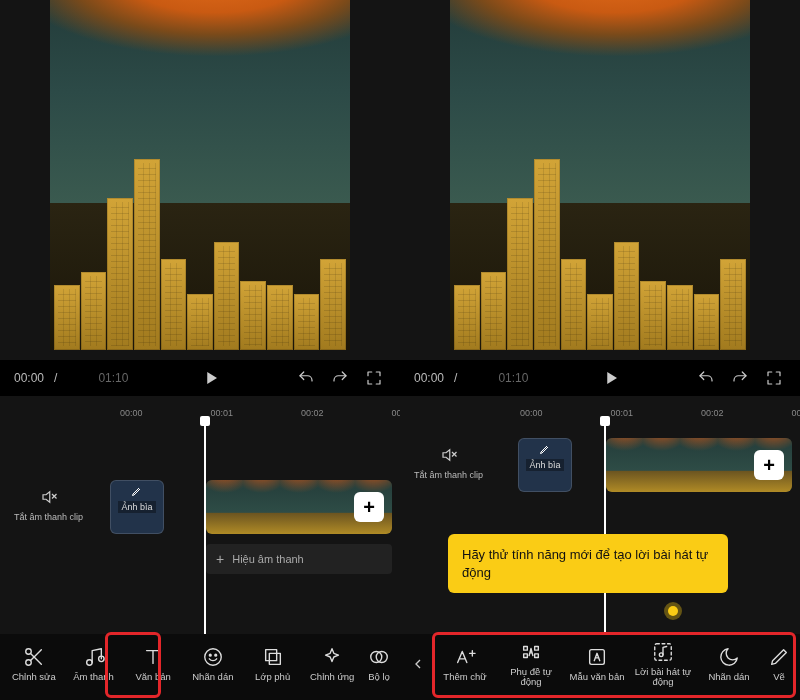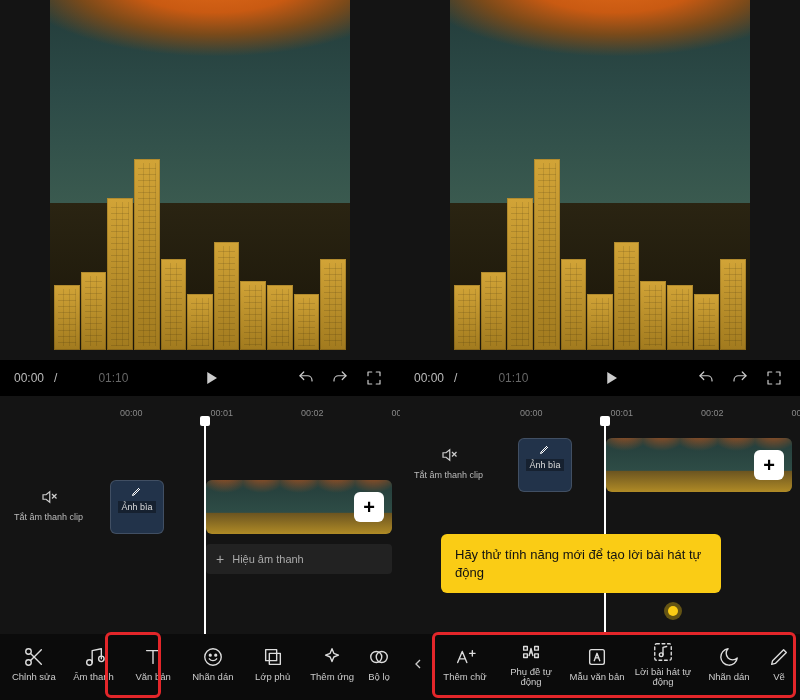--- a/index.html
+++ b/index.html
@@ -61,21 +61,21 @@
       radial-gradient(ellipse 200% 110% at 50% -20%, #c9571a 0%, rgba(0,0,0,0) 40%),
       linear-gradient(#243d3a 0%, #2e4c46 60%, #6b5420 61%, #b08b26 100%); }
 
   .add-fab { position:absolute; width:30px; height:30px; border-radius:6px; background:#fff; color:#000; display:flex; align-items:center; justify-content:center; font-size:20px; font-weight:600; cursor:pointer; }
   .tl.left .add-fab { right:16px; top:96px; } .tl.right .add-fab { right:16px; top:54px; }
 
   .audio-row { position:absolute; left:206px; right:8px; top:148px; height:30px; background:#222; border-radius:4px; display:flex; align-items:center; gap:8px; padding:0 10px; font-size:11px; color:#aaa; cursor:pointer; }
   .audio-row .plus { font-size:14px; }
 
   
-  .tip { position:absolute; left:41px; top:138px; width:280px; background:#FACC15; color:#111; font-size:13px; line-height:1.35; padding:12px 14px; border-radius:6px; z-index:5; }
+  .tip { position:absolute; left:48px; top:138px; width:280px; background:#FACC15; color:#111; font-size:13px; line-height:1.35; padding:12px 14px; border-radius:6px; z-index:5; }
   .tip::after{ content:""; position:absolute; bottom:-8px; left:222px; border:8px solid transparent; border-top-color:#FACC15; }
   .tip-dot { position:absolute; left:268px; top:210px; width:10px; height:10px; border-radius:50%; background:#FACC15; box-shadow:0 0 0 4px rgba(250,204,21,.35); z-index:6; }
 
   
   .toolbars { display:flex; height:66px; }
   .tb { width:50%; display:flex; align-items:center; gap:4px; padding:6px 6px 12px; position:relative; background:#0b0b0b; }
   .tb .item { flex:1; min-width:0; display:flex; flex-direction:column; align-items:center; gap:4px; font-size:9.5px; color:#ccc; cursor:pointer; padding:4px 0; text-align:center; line-height:1.1; }
   .tb .item svg { width:22px; height:22px; stroke:#ddd; fill:none; stroke-width:1.5; stroke-linecap:round; stroke-linejoin:round; }
   .tb .item.half { flex:0 0 30px; }
   .tb .back { flex:0 0 24px; display:flex; align-items:center; justify-content:center; cursor:pointer; }
@@ -329,21 +329,21 @@
         <svg viewBox="0 0 24 24">
             <rect x="4" y="4" width="12" height="12"></rect>
             <rect x="8" y="8" width="12" height="12"></rect>
           </svg>
         <span>Lớp phủ</span>
       </div>
       <div class="item">
         <svg viewBox="0 0 24 24">
             <path d="M12 3l2 5 5 2-5 2-2 5-2-5-5-2 5-2 2-5z"></path>
           </svg>
-        <span>Thêm ứng</span>
+        <span>Chỉnh ứng</span>
       </div>
       <div class="item half">
         <svg viewBox="0 0 24 24">
             <circle cx="9" cy="12" r="6"></circle>
             <circle cx="15" cy="12" r="6"></circle>
           </svg>
         <span>Bộ lọ</span>
       </div>
     </div>
 

